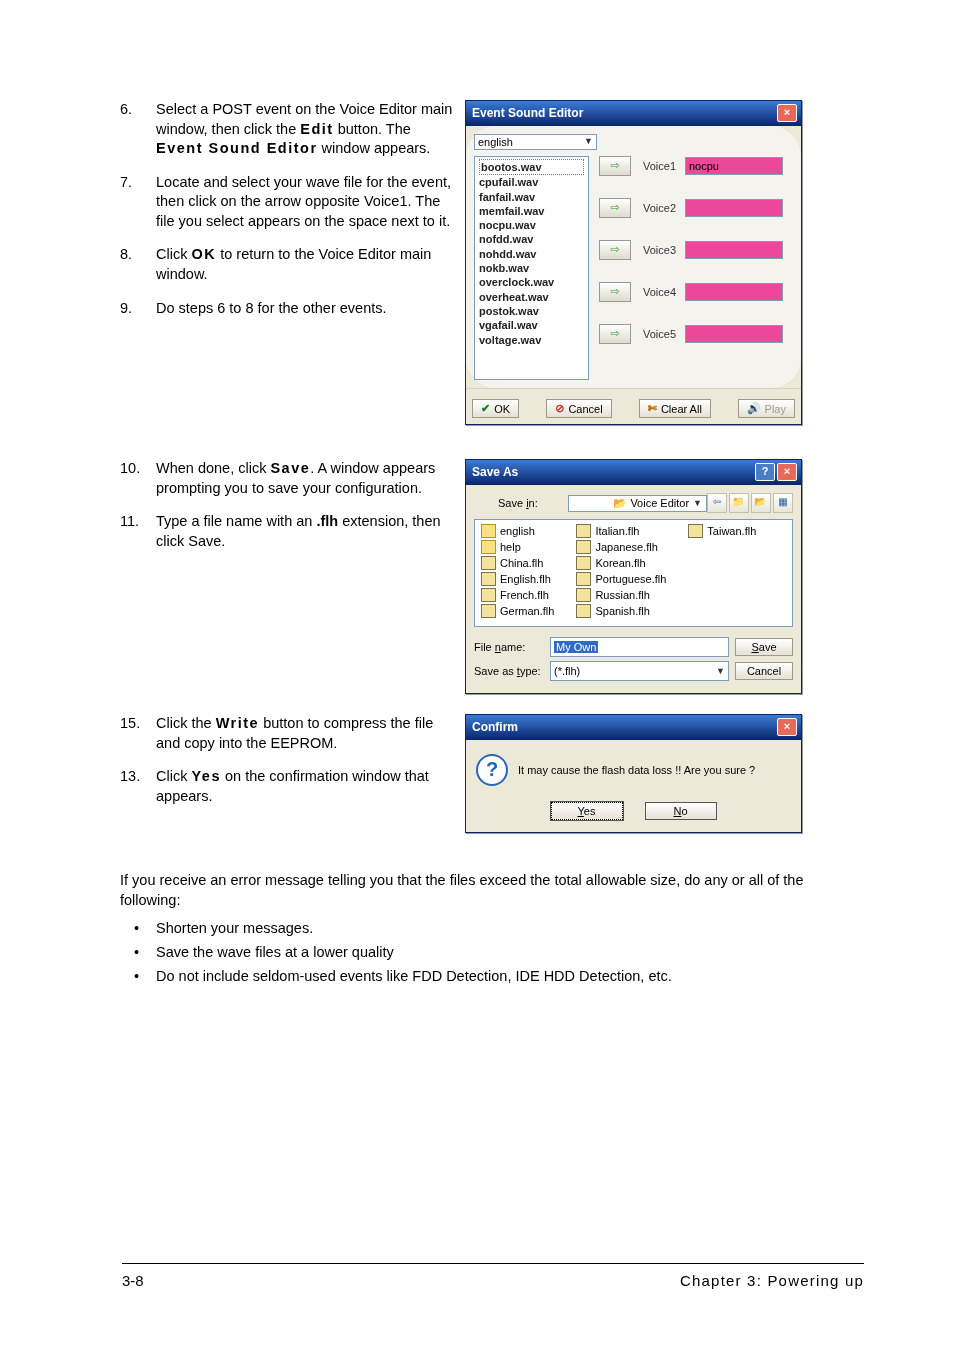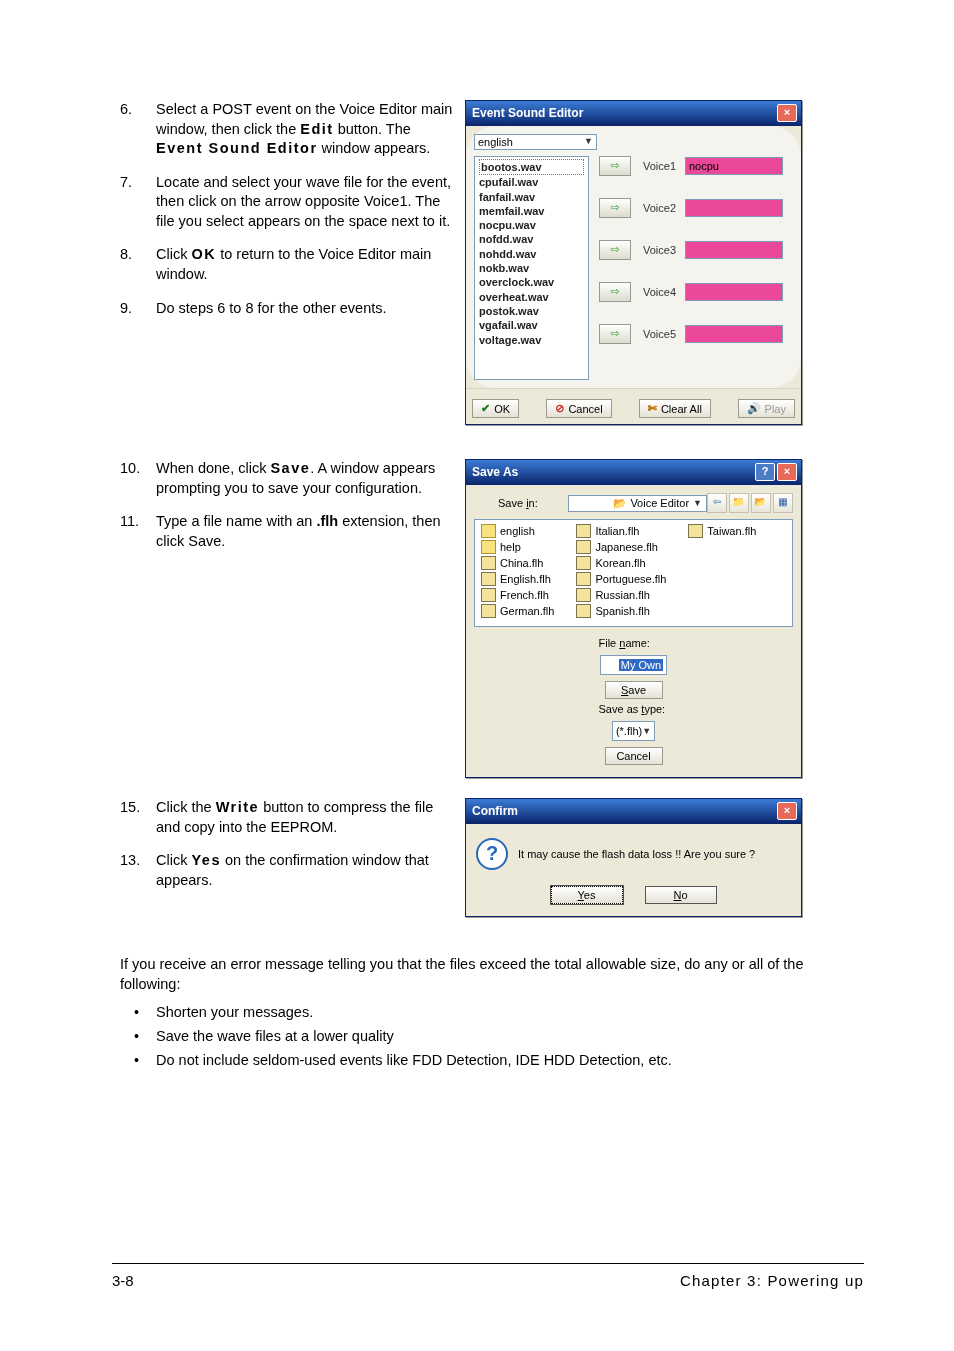--- a/index.html
+++ b/index.html
@@ -62,21 +62,21 @@
   ul.bul li {
     display: flex;
     margin-bottom: 8px;
   }
   ul.bul li .dot {
     width: 22px;
     flex: 0 0 22px;
   }
   .footer {
     position: absolute;
-    left: 112px;
+    left: 122px;
     right: 90px;
     bottom: 62px;
     border-top: 1px solid #000;
     padding-top: 8px;
     display: flex;
     justify-content: space-between;
     font-size: 15px;
   }
   .footer .cp { letter-spacing: 1.2px; }
 
@@ -205,30 +205,30 @@
     height: 98px;
     padding: 4px 6px;
     display: flex;
     gap: 22px;
     margin-bottom: 10px;
   }
   .sa-col { display:flex; flex-direction:column; gap:2px; }
   .sa-item { display:flex; gap:4px; align-items:center; white-space:nowrap; }
   .fico { width:13px; height:12px; border:1px solid #7a7350; background:#f4e39a; }
   .dico { width:13px; height:12px; border:1px solid #b0952a; background:#f7e27e; }
-  .sa-bot { display:flex; align-items:center; gap:6px; margin-bottom:4px;flex-direction:column; }
+  .sa-bot { display:flex; align-items:center; gap:6px; margin-bottom:4px; }
   .sa-in {
     flex:1;
     border:1px solid #7f9db9;
     background:#fff;
     height:18px;
     padding:0 3px;
     line-height:18px;
   }
-  .sa-in .sel { background:#316ac5; color:#fff; padding:0 2px;margin-left:15px; }
+  .sa-in .sel { background:#316ac5; color:#fff; padding:0 2px; }
   .sa-btn {
     width:56px;
     border:1px solid #9c9a8c;
     background:linear-gradient(#fff,#e4e2d5);
     text-align:center;
     padding:2px 0;
   }
 
   
   .confirm { width: 335px; }

